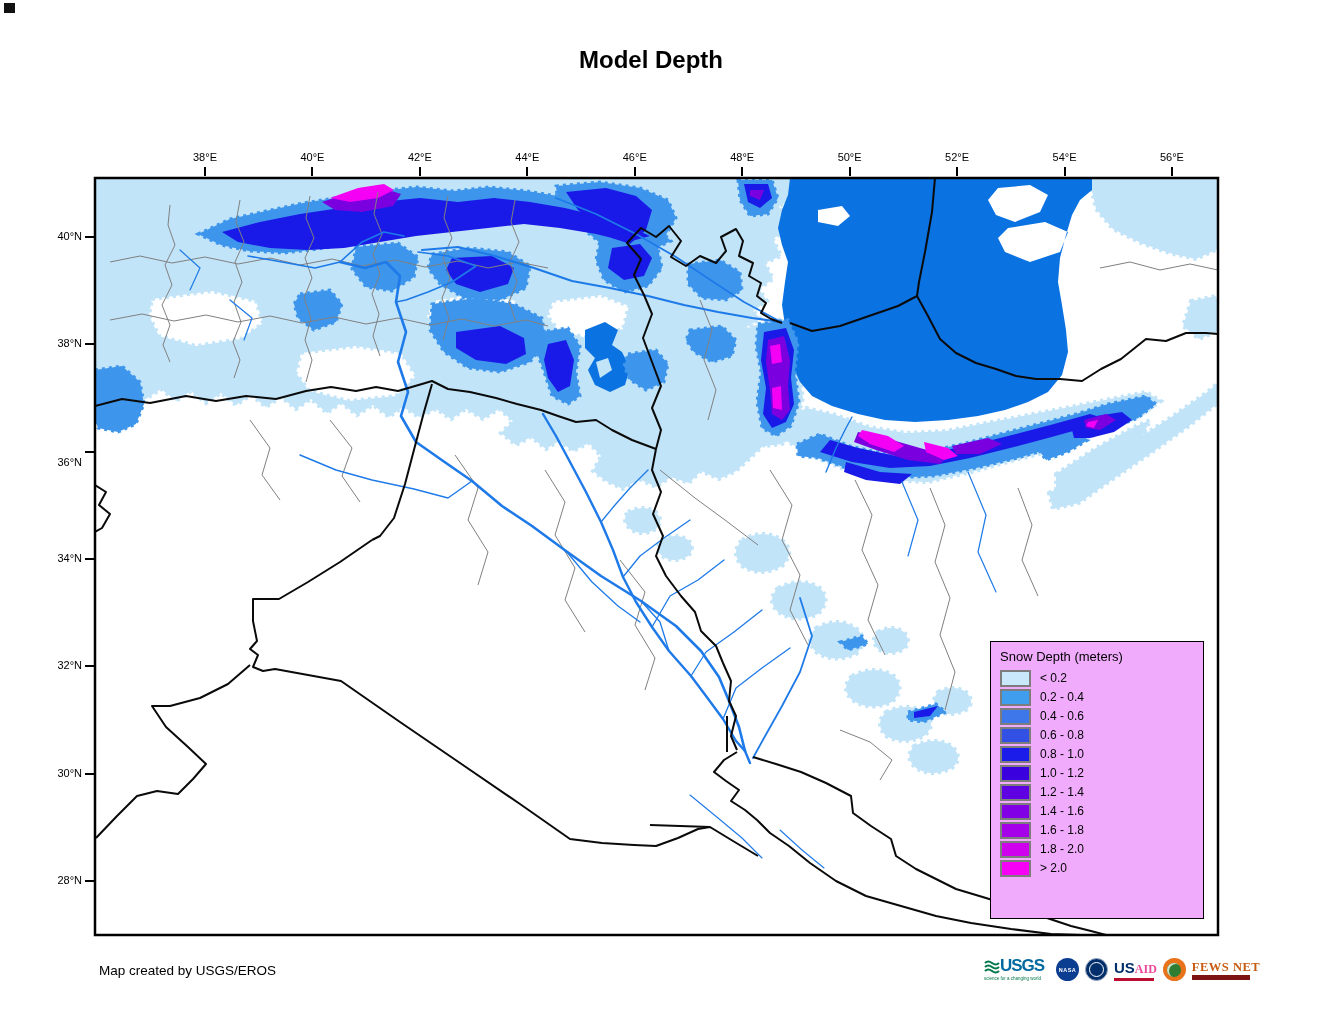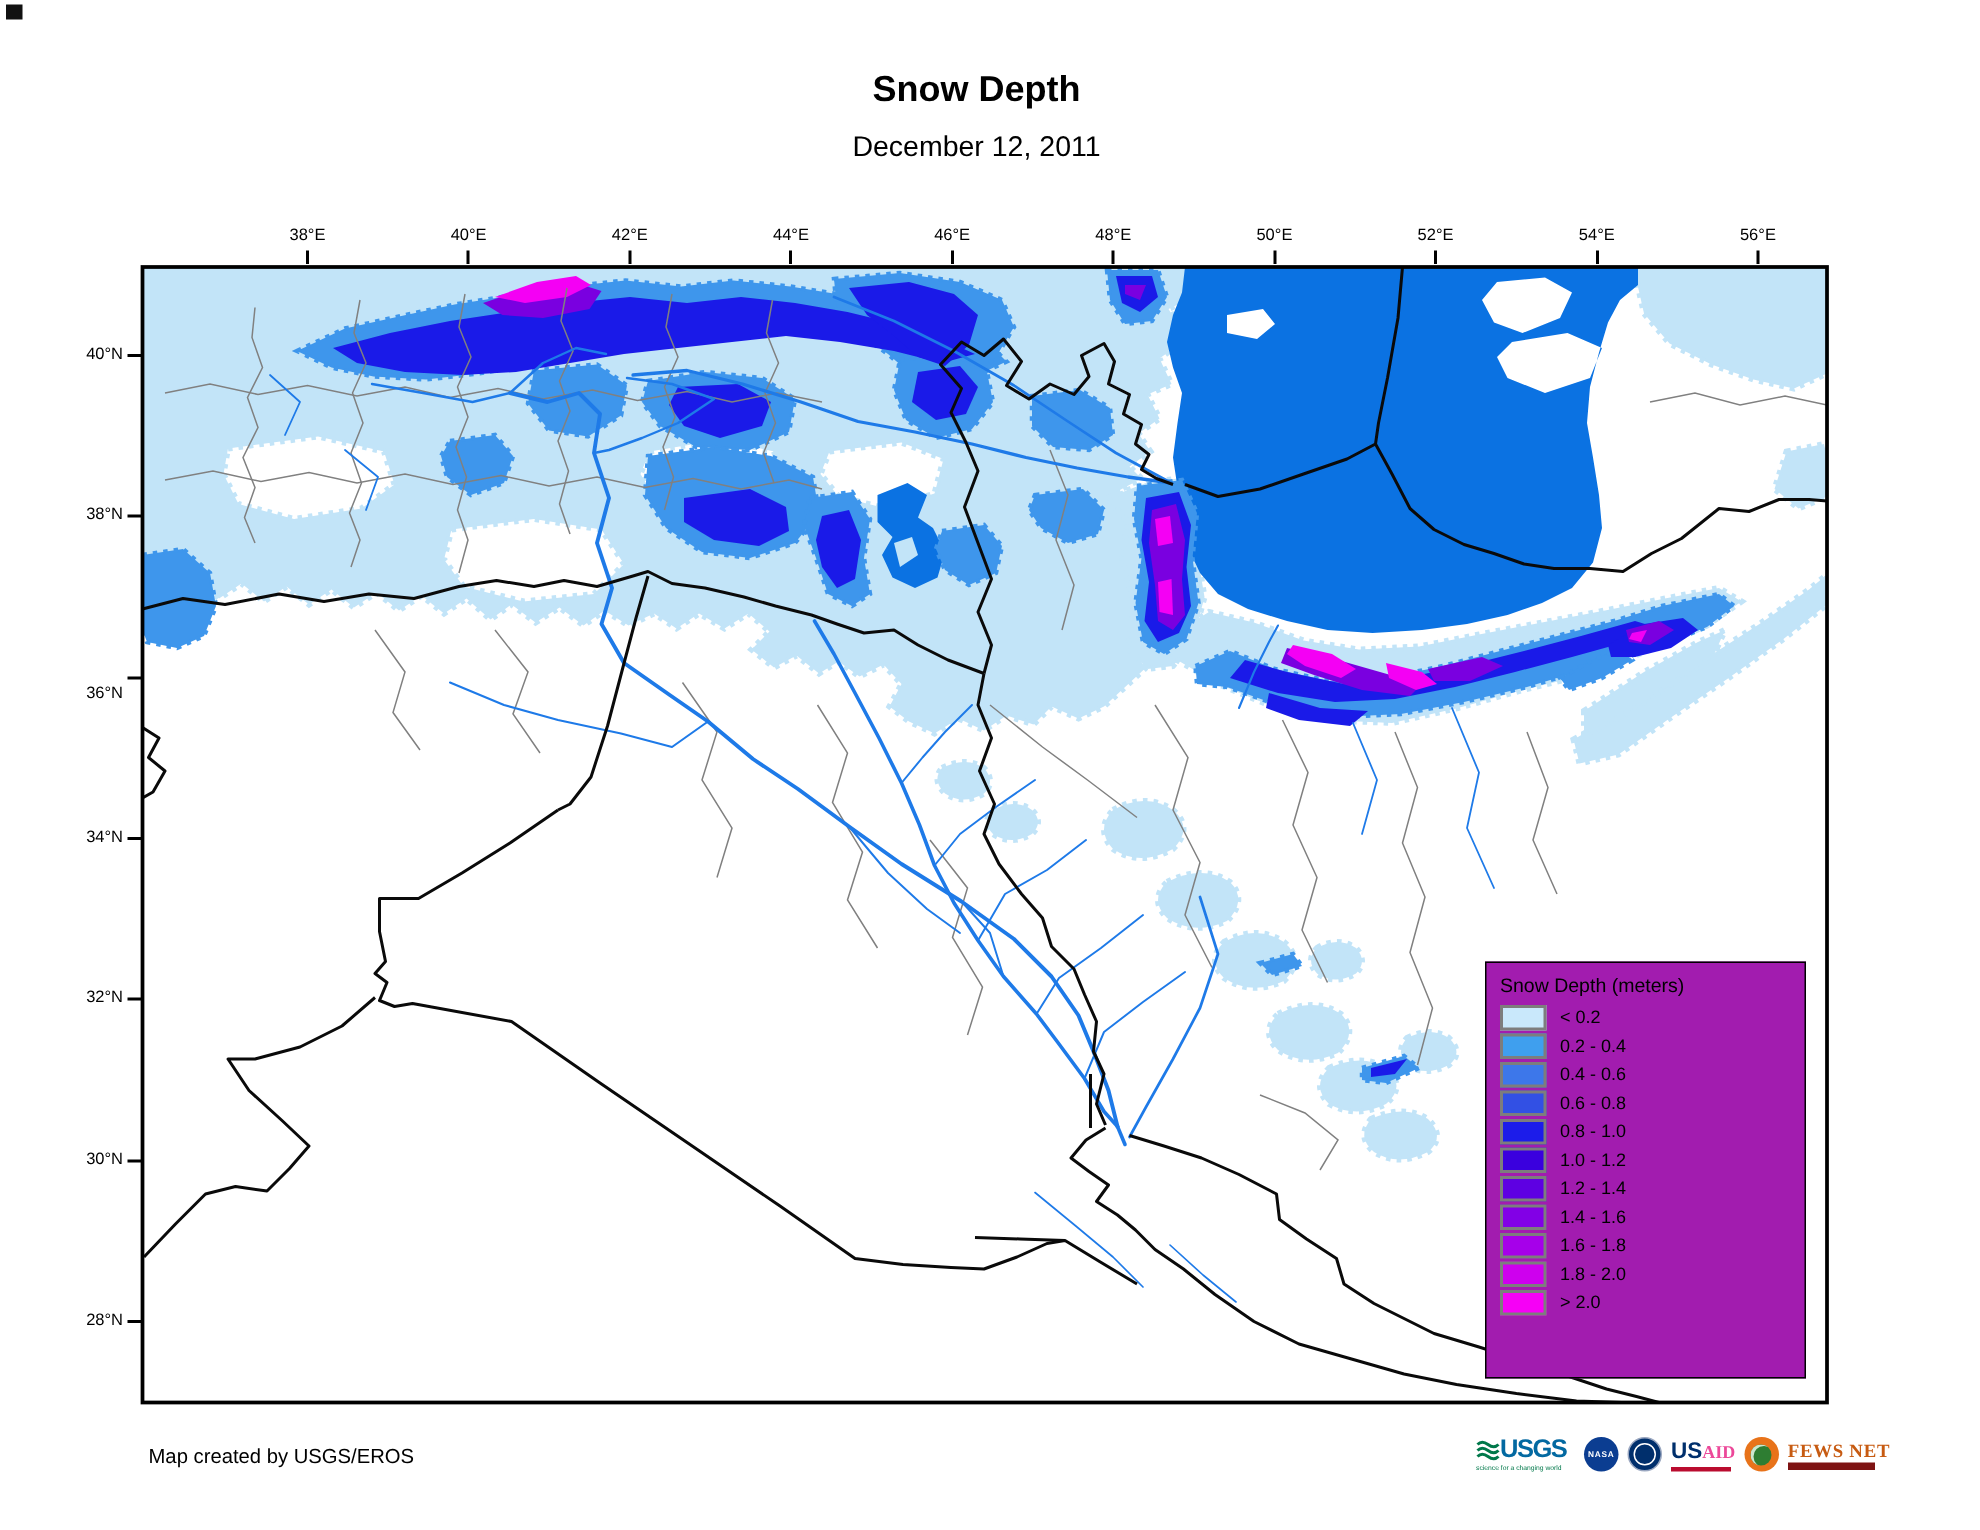--- a/index.html
+++ b/index.html
@@ -8,21 +8,21 @@
   .hdr{position:absolute;left:0;width:1302px;text-align:center;}
   #title{top:46px;font-size:24px;font-weight:bold;}
   #subtitle{top:88px;font-size:19px;}
   #map-svg{position:absolute;left:0;top:0;}
   .axis-label{position:absolute;font-size:11px;}
   .lon-lab{width:48px;text-align:center;}
   .lat-lab{width:44px;text-align:right;}
   .lon-tick{position:absolute;width:2px;height:9px;background:#000;}
   .lat-tick{position:absolute;width:9px;height:2px;background:#000;}
   #corner-artifact{position:absolute;left:4px;top:3px;width:11px;height:10px;background:#111;}
-  #legend{position:absolute;left:990px;top:641px;width:214px;height:278px;background:#a21caf;
+  #legend{position:absolute;left:990px;top:641px;width:214px;height:278px;background:#f0abfc;
           border:1px solid #000;box-sizing:border-box;padding:7px 9px;}
   #legend-title{font-size:13px;margin-bottom:6px;}
   .lg-row{display:flex;align-items:center;margin-bottom:2px;}
   .lg-sw{width:27px;height:13px;border:2px solid #7d7d7d;margin-right:9px;flex:0 0 auto;}
   .lg-lab{font-size:12px;line-height:15px;}
   .lg-foot{font-size:11.5px;line-height:14px;margin-top:7px;}
   #credit{position:absolute;left:99px;top:963px;font-size:13.5px;}
   #logos{position:absolute;left:984px;top:956px;height:42px;display:flex;align-items:flex-start;}
   .logo{position:relative;margin-right:6px;}
   #usgs-logo{width:66px;}
@@ -46,22 +46,21 @@
   #fews-word{margin-top:4px;}
   #fews-text{font-size:12.5px;font-weight:bold;color:#C75B12;letter-spacing:0.5px;
              font-family:"Liberation Serif",serif;}
   #fews-bar{background:#7E1313;width:58px;height:5px;}
 </style>
 </head>
 <body>
 
 <div id="stage">
   <div id="corner-artifact"></div>
-  <div class="hdr" id="title">Snow Depth</div>
-  <div class="hdr" id="subtitle">December 12, 2011</div>
+  <div class="hdr" id="title">Model Depth</div>
 
   <svg id="map-svg" width="1320" height="1020" viewBox="0 0 1320 1020">
     <defs>
       <clipPath id="mapclip">
           <rect x="95" y="178" width="1123" height="757"></rect>
         </clipPath>
     </defs>
 
     <rect x="95" y="178" width="1123" height="757" fill="#ffffff" stroke="none"></rect>
 

